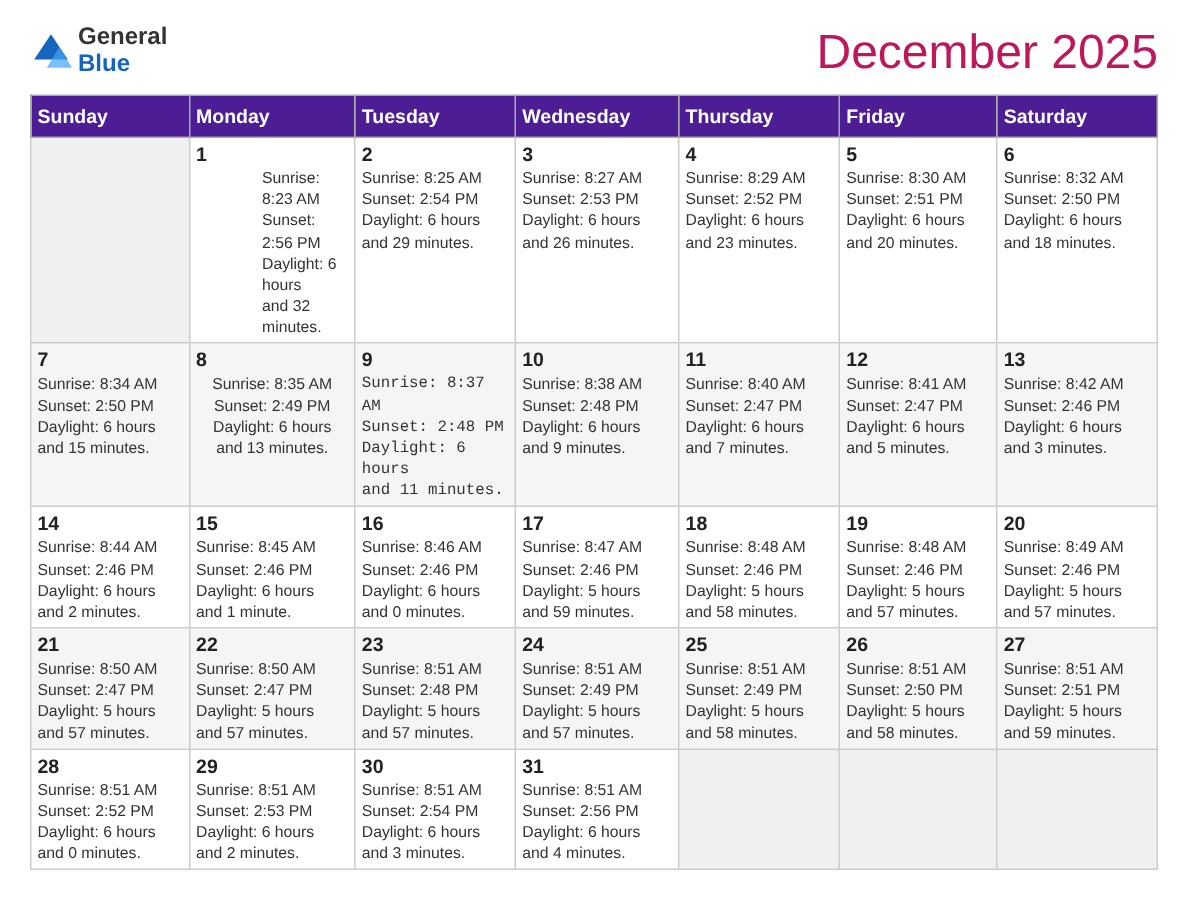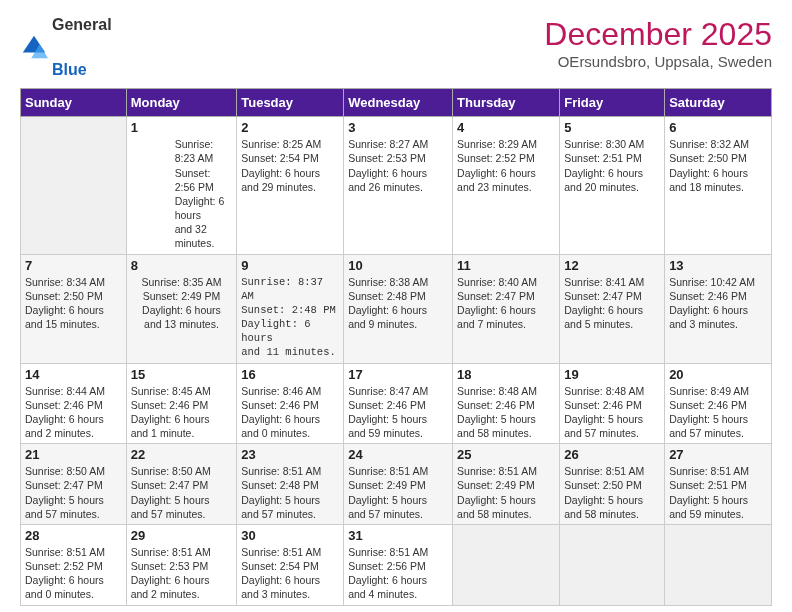--- a/index.html
+++ b/index.html
@@ -32,21 +32,20 @@
     }
     .logo-general {
       font-size: 16px;
       font-weight: bold;
       color: #333;
     }
     .logo-blue {
       font-size: 16px;
       font-weight: bold;
       color: #1565c0;
-      margin-top: 27px;
     }
     .logo-icon {
       width: 28px;
       height: 28px;
       margin-right: 4px;
     }
     .title-block {
       text-align: right;
     }
     .cal-title {
@@ -115,21 +114,20 @@
         <polygon points="20,4 36,28 4,28" fill="#1565c0"></polygon>
         <polygon points="28,16 40,36 16,36" fill="#42a5f5" opacity="0.7"></polygon>
       </svg>
       <div class="logo-text">
         <span class="logo-general">General</span>
         <span class="logo-blue">Blue</span>
       </div>
     </div>
     <div class="title-block">
       <div class="cal-title">December 2025</div>
-      <div class="cal-subtitle">OErsundsbro, Uppsala, Sweden</div>
     </div>
   </div>
 
   <table class="calendar">
     <thead>
       <tr>
       <th>Sunday</th>
           <th>Monday</th>
           <th>Tuesday</th>
           <th>Wednesday</th>
@@ -222,21 +220,21 @@
           </td>
           <td>
             <span class="day-num">12</span>
             <div class="day-info" style="white-space: pre-line;">Sunrise: 8:41 AM
 Sunset: 2:47 PM
 Daylight: 6 hours
 and 5 minutes.</div>
           </td>
           <td>
             <span class="day-num">13</span>
-            <div class="day-info" style="white-space: pre-line;">Sunrise: 10:42 AM
+            <div class="day-info" style="white-space: pre-line;">Sunrise: 8:42 AM
 Sunset: 2:46 PM
 Daylight: 6 hours
 and 3 minutes.</div>
           </td>
         </tr>
         <tr>
           <td>
             <span class="day-num">14</span>
             <div class="day-info" style="white-space: pre-line;">Sunrise: 8:44 AM
 Sunset: 2:46 PM

